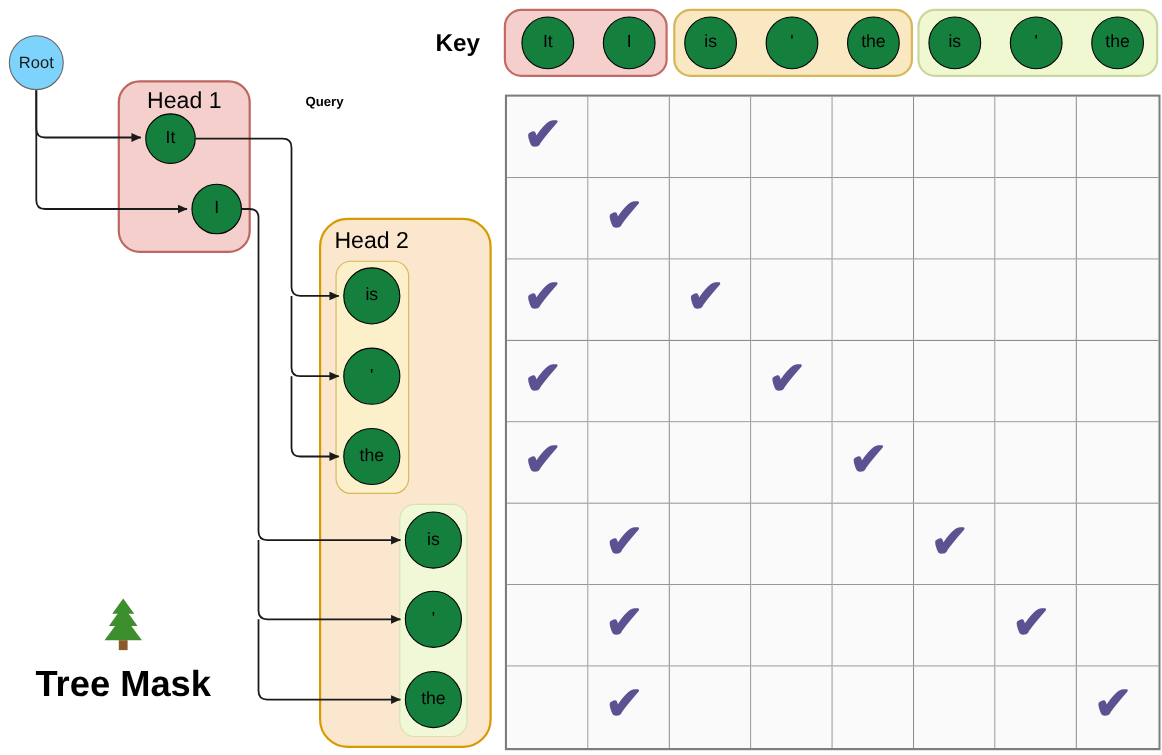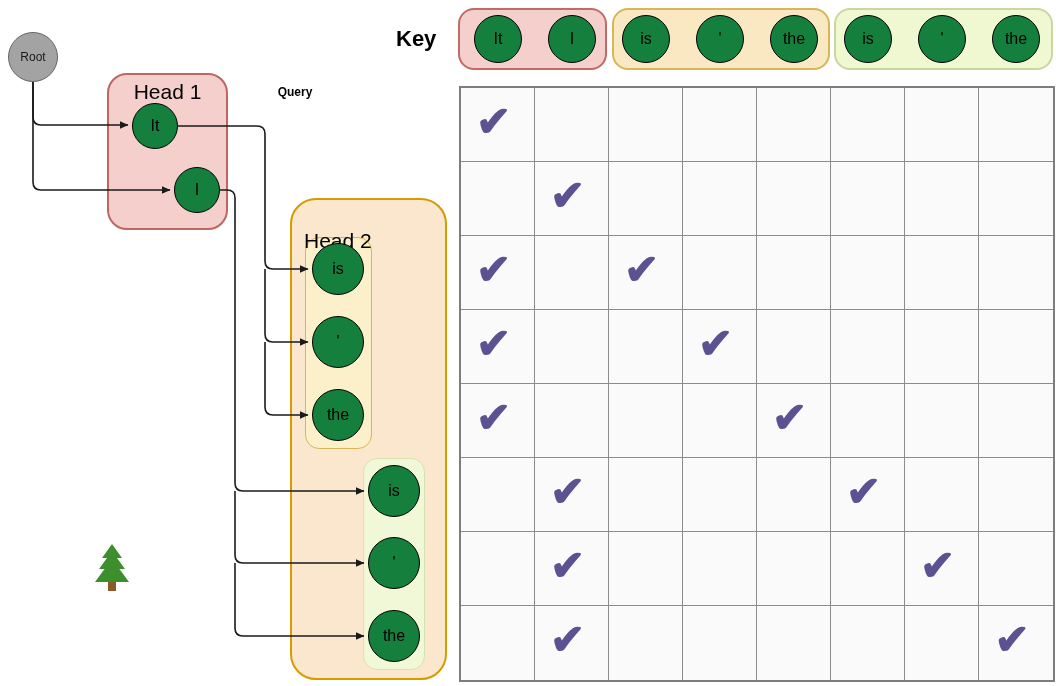--- a/index.html
+++ b/index.html
@@ -9,21 +9,21 @@
   }
   .abs{position:absolute;box-sizing:border-box;}
   
   .group-box{position:absolute;box-sizing:border-box;border:2px solid #999;border-radius:18px;z-index:1;}
   .edges{position:absolute;left:0;top:0;z-index:2;pointer-events:none;}
   .node-circle{
     position:absolute;background:#15803d;border:1.6px solid #000;border-radius:50%;
     display:flex;align-items:center;justify-content:center;font-size:16px;z-index:3;
     box-sizing:border-box;
   }
-  .root-circle{background:#a3a3a3;border:1.6px solid #666;color:#1a1a1a;font-size:12px;}
+  .root-circle{background:#7dd3fc;border:1.6px solid #666;color:#1a1a1a;font-size:15px;}
   .box-label{position:absolute;font-size:21px;z-index:3;white-space:nowrap;}
   .bold-label{position:absolute;font-weight:bold;z-index:4;white-space:nowrap;}
   .caption{font-size:33px;text-align:center;}
   
   .key-token{width:48px;height:48px;font-size:16px;z-index:4;}
   
   .mask-grid{
     position:absolute;left:459px;top:86px;width:596px;height:596px;box-sizing:border-box;
     border:2px solid #7d7d7d;display:grid;grid-template-columns:repeat(8,74px);
     grid-template-rows:repeat(8,74px);z-index:1;background:#fafafa;
@@ -61,21 +61,21 @@
       <path d="M 178 126 L 257 126 Q 265 126 265 134 L 265 261 Q 265 269 273 269 L 308 269" marker-end="url(#arrow)"></path>
       <path d="M 265 269 L 265 334 Q 265 342 273 342 L 308 342" marker-end="url(#arrow)"></path>
       <path d="M 265 342 L 265 407 Q 265 415 273 415 L 308 415" marker-end="url(#arrow)"></path>
       <path d="M 220 190 L 227 190 Q 235 190 235 198 L 235 483 Q 235 491 243 491 L 364 491" marker-end="url(#arrow)"></path>
       <path d="M 235 491 L 235 555 Q 235 563 243 563 L 364 563" marker-end="url(#arrow)"></path>
       <path d="M 235 563 L 235 628 Q 235 636 243 636 L 364 636" marker-end="url(#arrow)"></path>
     </g>
   </svg>
 
   <div class="box-label" style="left:107px;top:80px;width:121px;text-align:center;">Head 1</div>
-  <div class="box-label" style="left:304px;top:207px;margin-top:22px;">Head 2</div>
+  <div class="box-label" style="left:304px;top:207px;">Head 2</div>
   <div class="bold-label" style="left:240px;top:85px;width:110px;text-align:center;font-size:12px;">Query</div>
   <div class="bold-label" style="left:396px;top:26px;font-size:22px;">Key</div>
 
   <div class="node-circle root-circle" style="left:8px;top:32px;width:50px;height:50px;">
     <span>Root</span>
   </div>
 
   <div class="node-circle" style="left:132px;top:103px;width:46px;height:46px;">
     <span>It</span>
   </div>
@@ -103,20 +103,21 @@
     <span>the</span>
   </div>
 
   <div class="abs" style="left:12px;top:542px;width:200px;text-align:center;z-index:3;">
     <svg width="44" height="52" viewBox="0 0 44 52" style="display:inline-block;">
       <polygon points="22,2 32,16 12,16" fill="#3D8E2D"></polygon>
       <polygon points="22,9 35,27 9,27" fill="#3D8E2D"></polygon>
       <polygon points="22,17 39,40 5,40" fill="#3D8E2D"></polygon>
       <rect x="18" y="40" width="8" height="9" fill="#8B5A2B"></rect>
     </svg>
+    <div class="caption" style="font-weight:bold;margin-top:4px;">Tree Mask</div>
   </div>
 
   <div class="group-box" style="left: 458px; top: 8px; width: 149px; height: 62px; border-radius: 16px; z-index: 3; background: rgb(245, 207, 204); border-color: rgb(194, 107, 100);"></div>
   <div class="group-box" style="left: 612px; top: 8px; width: 218px; height: 62px; border-radius: 16px; z-index: 3; background: rgb(249, 232, 194); border-color: rgb(214, 182, 86);"></div>
   <div class="group-box" style="left: 834px; top: 8px; width: 219px; height: 62px; border-radius: 16px; z-index: 3; background: rgb(240, 248, 210); border-color: rgb(201, 215, 158);"></div>
 
   <div>
       <div class="node-circle key-token" style="left: 474px; top: 15px;">It</div>
       <div class="node-circle key-token" style="left: 548px; top: 15px;">I</div>
       <div class="node-circle key-token" style="left: 622px; top: 15px;">is</div>

